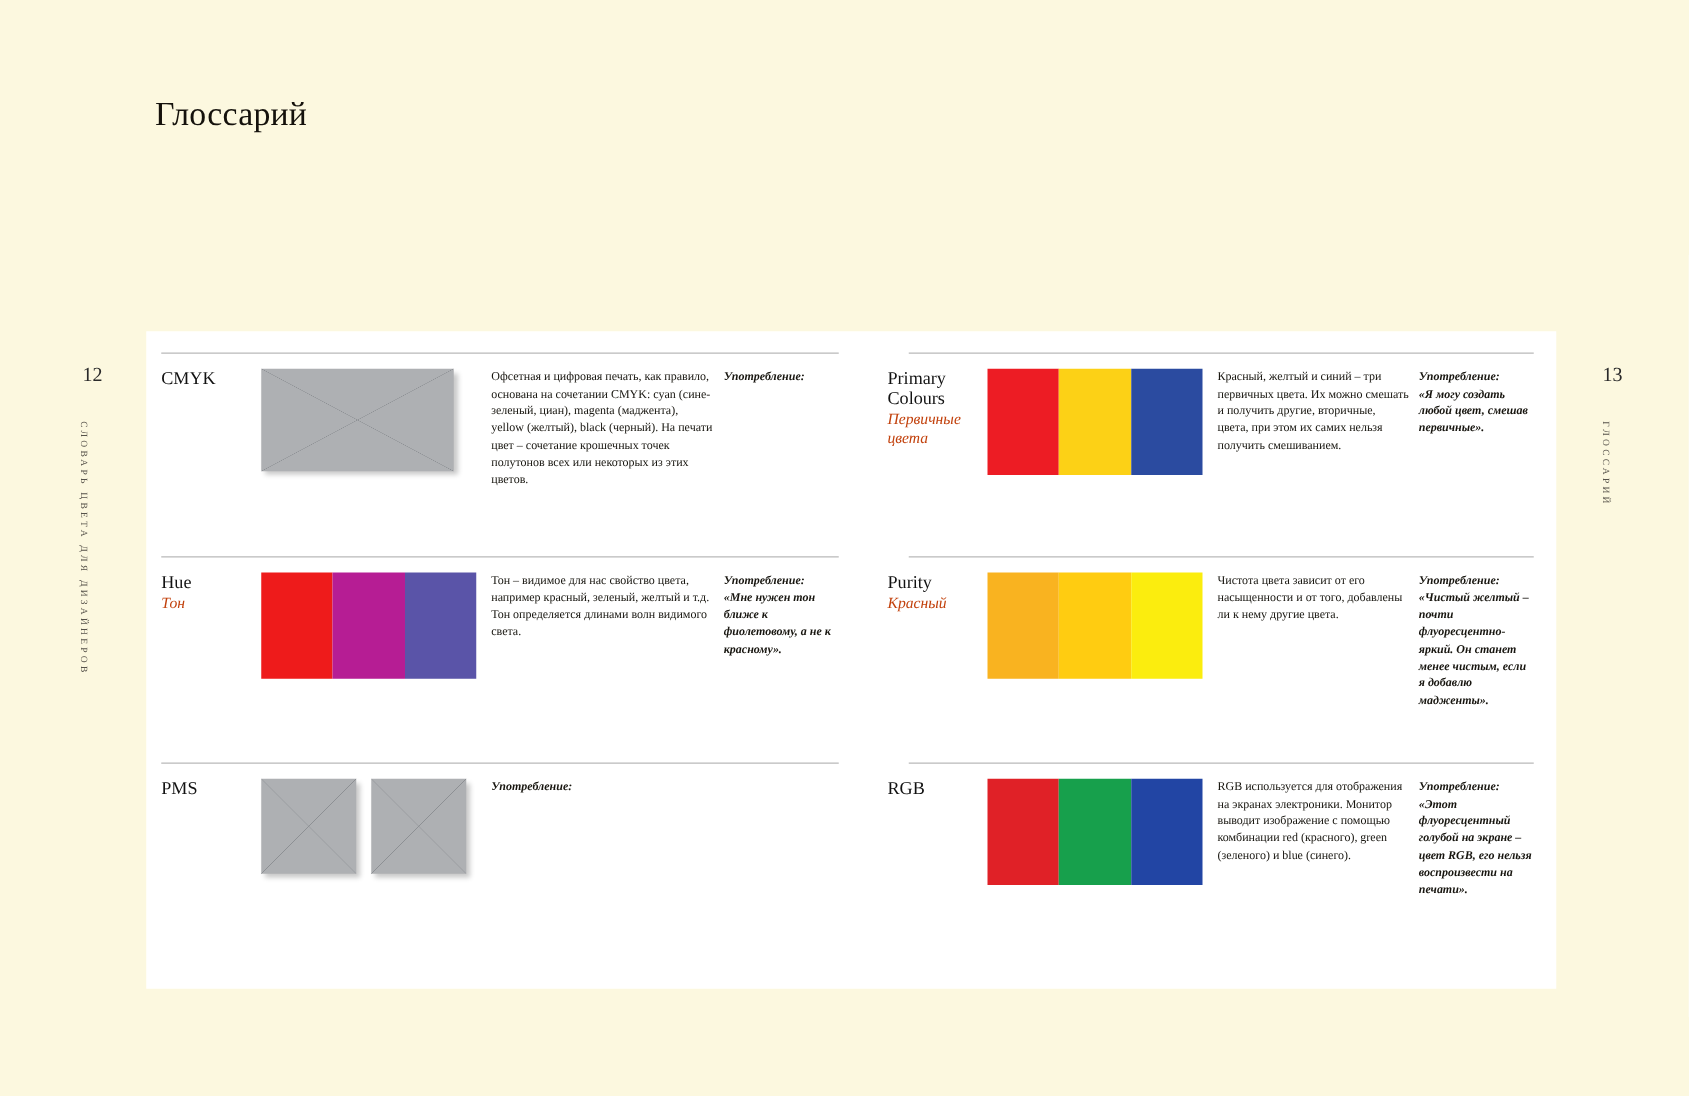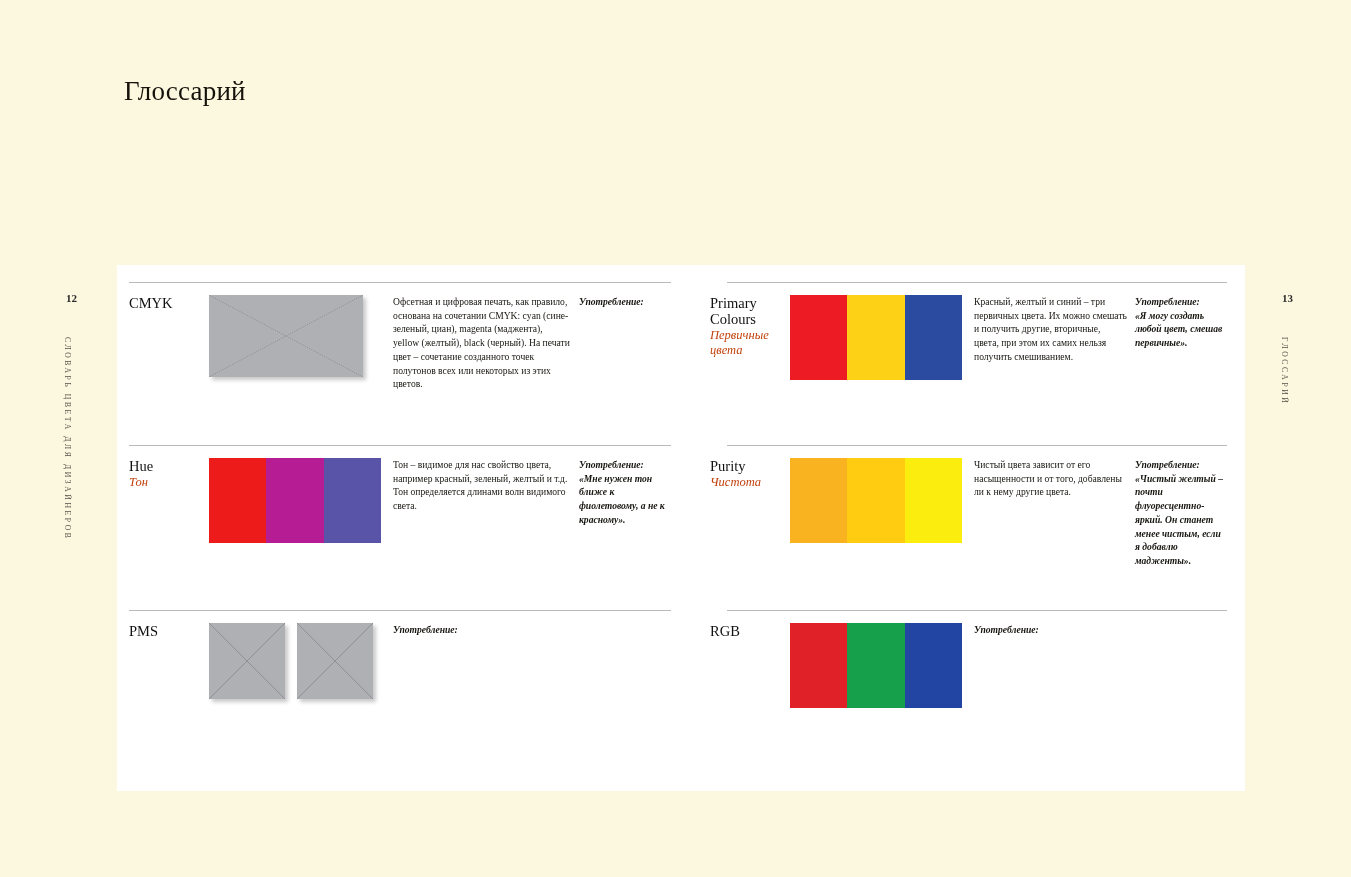--- a/index.html
+++ b/index.html
@@ -148,23 +148,22 @@
     font-style: italic;
     font-weight: bold;
     color: #17150f;
     font-family: Liberation Serif, serif;
   }
   .usage .lead { display: block; }
 
   
   .folio {
     position: absolute;
-    font-size: 11px;
+    font-size: 16px;
     color: #2a2a2a;
-    font-weight: bold;
   }
   .folio-left  { left: 66px;  top: 292px; }
   .folio-right { left: 1282px; top: 292px; }
 
   .runhead {
     position: absolute;
     font-size: 7.6px;
     letter-spacing: 2.6px;
     color: #56524a;
     white-space: nowrap;
@@ -196,21 +195,21 @@
     <div class="page-col left" id="col-left">
         <div class="entry" style="top: 17px;">
           <div class="rule"></div>
           <div class="entry-inner">
             <div class="term">
               <div class="en">CMYK</div>
             </div>
             <div class="swatch-area">
               <div class="ph ph-wide" style="background:#AEB0B3"></div>
             </div>
-            <div class="desc">Офсетная и цифровая печать, как правило, основана на сочетании CMYK: cyan (сине-зеленый, циан), magenta (маджента), yellow (желтый), black (черный). На печати цвет – сочетание созданного точек полутонов всех или некоторых из этих цветов.</div>
+            <div class="desc">Офсетная и цифровая печать, как правило, основана на сочетании CMYK: cyan (сине-зеленый, циан), magenta (маджента), yellow (желтый), black (черный). На печати цвет – сочетание крошечных точек полутонов всех или некоторых из этих цветов.</div>
             <div class="usage"><span class="lead">Употребление:</span></div>
           </div>
         </div>
         <div class="entry" style="top: 180px;">
           <div class="rule"></div>
           <div class="entry-inner">
             <div class="term">
               <div class="en">Hue</div>
               <div class="ru">Тон</div>
             </div>
@@ -258,44 +257,45 @@
             </div>
             <div class="desc">Красный, желтый и синий – три первичных цвета. Их можно смешать и получить другие, вторичные, цвета, при этом их самих нельзя получить смешиванием.</div>
             <div class="usage"><span class="lead">Употребление:</span><span>«Я могу создать любой цвет, смешав первичные».</span></div>
           </div>
         </div>
         <div class="entry" style="top: 180px;">
           <div class="rule"></div>
           <div class="entry-inner">
             <div class="term">
               <div class="en">Purity</div>
-              <div class="ru">Чистота</div>
+              <div class="ru">Красный</div>
             </div>
             <div class="swatch-area">
               <div class="bars">
                 <i style="background:#F9B320"></i>
                 <i style="background:#FFCC11"></i>
                 <i style="background:#FBED0E"></i>
               </div>
             </div>
-            <div class="desc">Чистый цвета зависит от его насыщенности и от того, добавлены ли к нему другие цвета.</div>
+            <div class="desc">Чистота цвета зависит от его насыщенности и от того, добавлены ли к нему другие цвета.</div>
             <div class="usage"><span class="lead">Употребление:</span><span>«Чистый желтый – почти флуоресцентно-яркий. Он станет менее чистым, если я добавлю мадженты».</span></div>
           </div>
         </div>
         <div class="entry" style="top: 345px;">
           <div class="rule"></div>
           <div class="entry-inner">
             <div class="term">
               <div class="en">RGB</div>
             </div>
             <div class="swatch-area">
               <div class="bars">
                 <i style="background:#E02127"></i>
                 <i style="background:#17A04C"></i>
                 <i style="background:#2245A4"></i>
               </div>
             </div>
-            <div class="usage"><span class="lead">Употребление:</span></div>
+            <div class="desc">RGB используется для отображения на экранах электроники. Монитор выводит изображение с помощью комбинации red (красного), green (зеленого) и blue (синего).</div>
+            <div class="usage"><span class="lead">Употребление:</span><span>«Этот флуоресцентный голубой на экране – цвет RGB, его нельзя воспроизвести на печати».</span></div>
           </div>
         </div>
       </div>
   </div>
 </div>
 
 </body></html>

